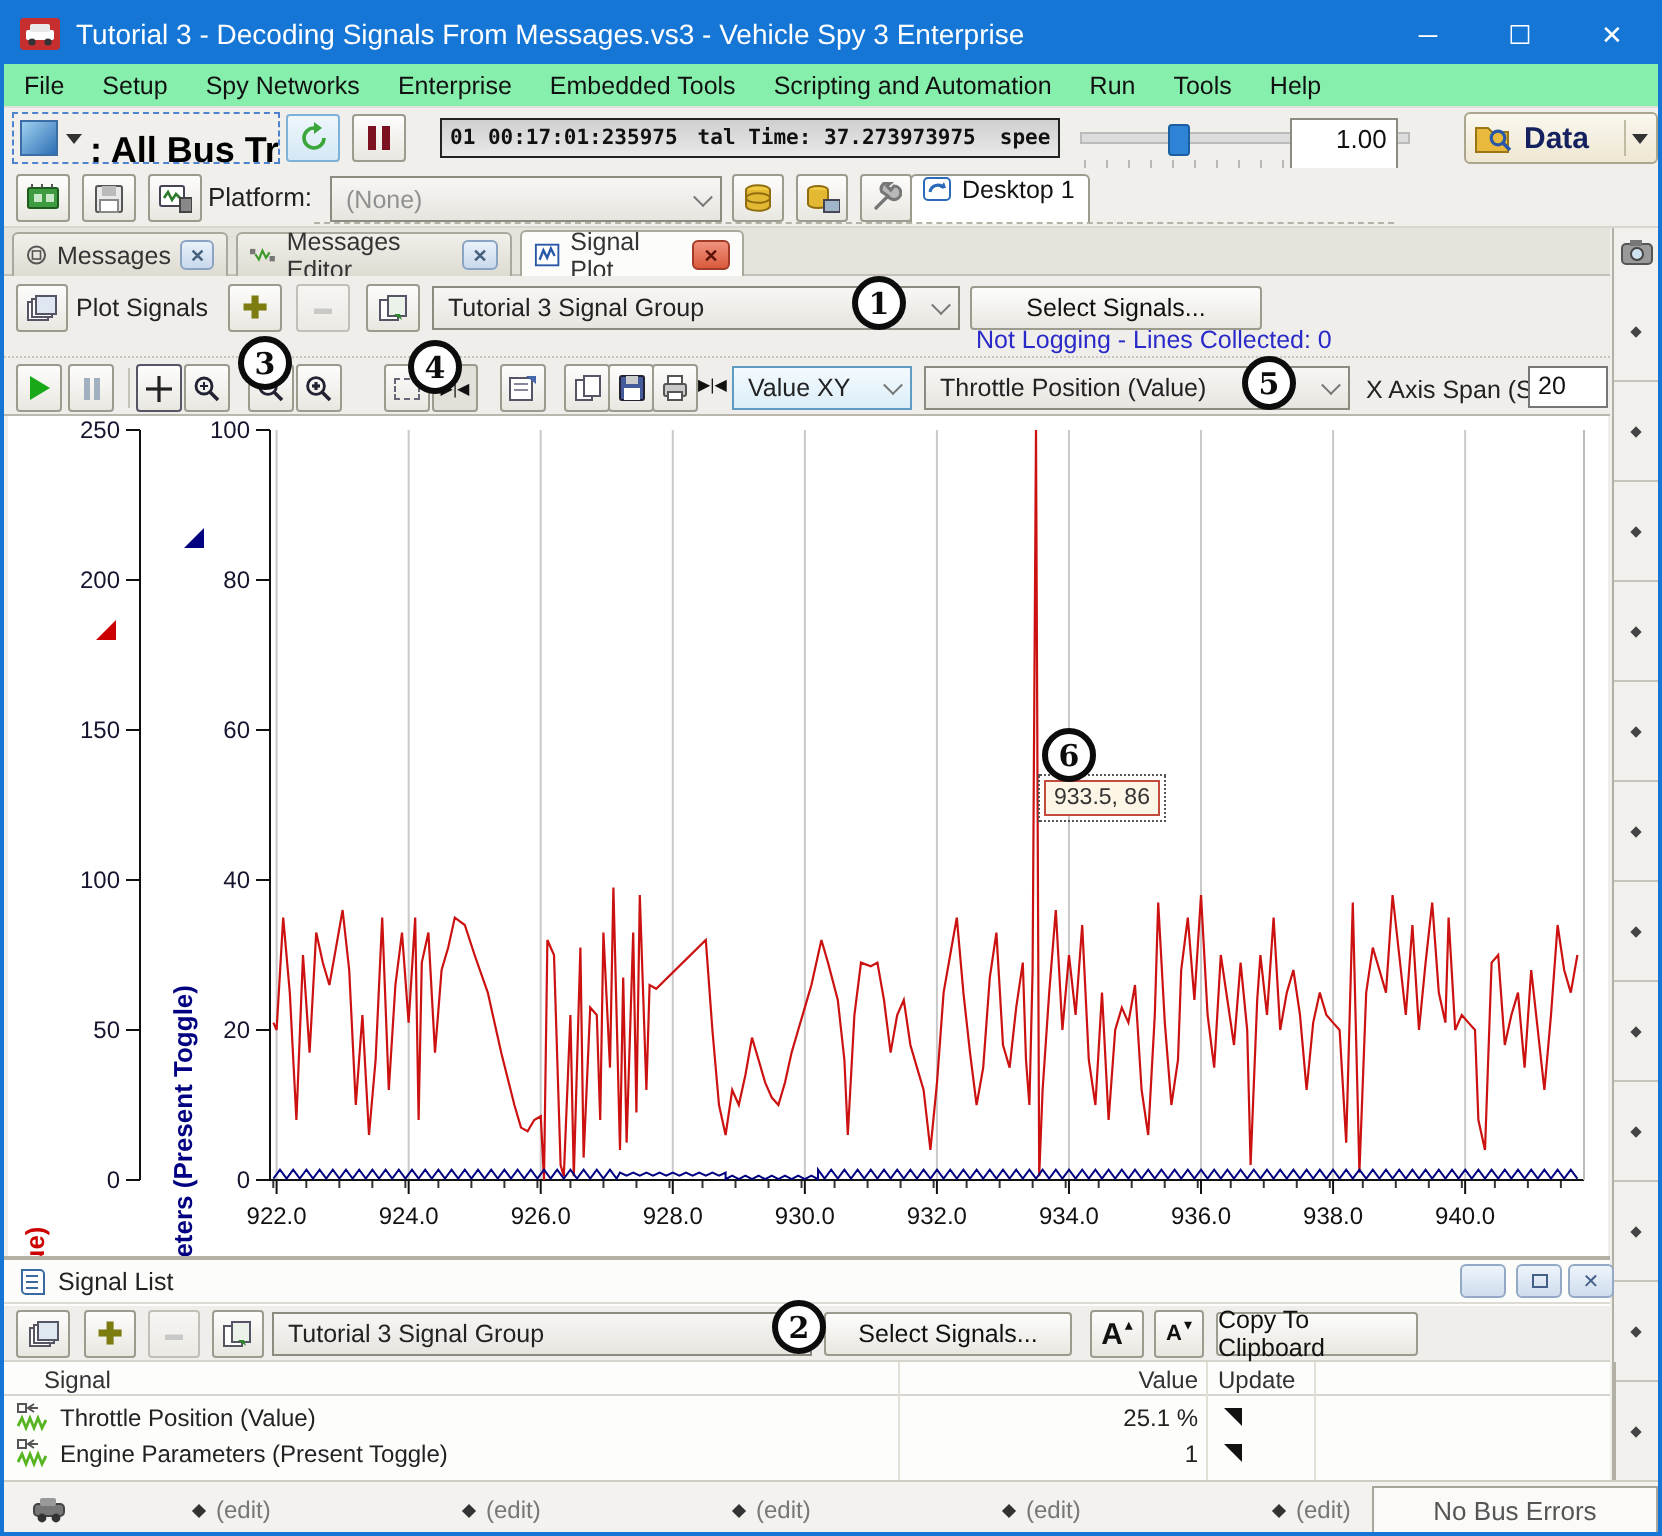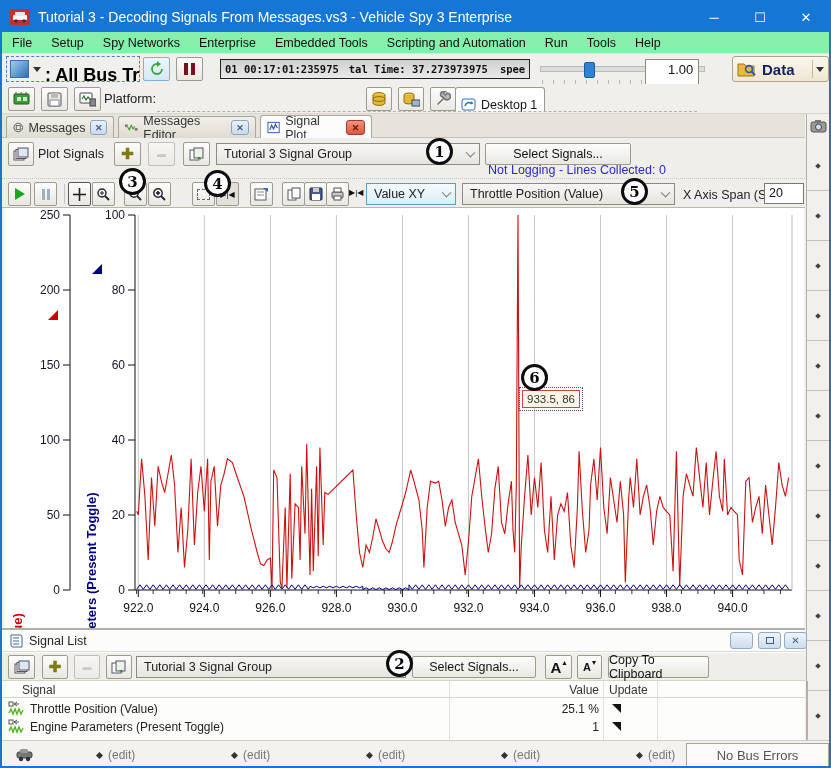--- a/index.html
+++ b/index.html
@@ -38,21 +38,21 @@
   .slider .ticks { position:absolute; left:2px; top:18px; width:160px; height:4px; background:repeating-linear-gradient(90deg,#b9b9b9 0 1px,transparent 1px 11px); }
   .speedbox { position:absolute; left:643px; top:5px; width:54px; height:32px; background:#fff; border:1px solid #8d8a80; font-size:13px; padding:2px 22px; }
   .databtn { position:absolute; left:730px; top:2px; width:97px; height:26px; background:linear-gradient(#faf7ee,#eee7d2); border:1px solid #aca58e; border-radius:3px; display:flex; align-items:center; padding:0 4px; }
   .databtn .dlabel { font-weight:bold; font-size:15px; color:#14215e; margin-left:5px; flex:1; }
   .databtn .dsep { width:1px; height:18px; background:#c2bba4; margin:0 3px; }
   .databtn .dchev { width:0; height:0; border-left:4px solid transparent; border-right:4px solid transparent; border-top:5px solid #333; }
 
   .toolbar2 { position:absolute; left:0; top:82px; width:827px; height:30px; background:#f0efec; border-bottom:1px solid #d9d6cf; }
   .plat-label { position:absolute; left:102px; top:7px; font-size:13px; color:#222; }
   .tabstrip-line { position:absolute; left:155px; top:27px; width:540px; height:0; border-bottom:1px dashed #b5b2a8; }
-  .desktop-tab { position:absolute; left:453px; top:3px; width:90px; height:25px; background:#fff; border:1px solid #9d9a8e; border-bottom:none; border-radius:3px 3px 0 0; display:flex; align-items:flex-end; padding-left:5px; gap:5px; font-size:12.5px; }
+  .desktop-tab { position:absolute; left:453px; top:3px; width:90px; height:25px; background:#fff; border:1px solid #9d9a8e; border-bottom:none; border-radius:3px 3px 0 0; display:flex; align-items:flex-start; padding-left:5px; gap:5px; font-size:12.5px; }
 
   
   .doctabs { position:absolute; left:0; top:112px; width:803px; height:24px; background:#e6e3dc; border-bottom:1px solid #c4c1b8; }
   .dtab { position:absolute; top:2px; height:22px; display:flex; align-items:center; gap:5px; padding:0 6px; border:1px solid #aaa79c; border-bottom:none; border-radius:3px 3px 0 0; background:linear-gradient(#f2f0ea,#dedbd2); font-size:12.5px; color:#333; }
   .dtab.active { background:#fcfcfb; height:24px; top:1px; }
   .xbtn { width:20px; height:15px; border-radius:3px; border:1px solid #8aa4c4; background:linear-gradient(#e9f1fa,#c9d9ec); color:#47607e; font-size:9px; font-weight:bold; display:flex; align-items:center; justify-content:center; }
   .xbtn.red { border:1px solid #a23c28; background:linear-gradient(#f0937e,#da5a3c); color:#5c1408; }
 
   
   .plotpanel { position:absolute; left:0; top:136px; width:803px; height:40px; background:#efeeea; }
@@ -196,20 +196,24 @@
         </svg>
     </div>
     <div class="btn" style="left:72px; top:3px; width:27px; height:24px;">
       <svg width="17" height="15" viewBox="0 0 17 15">
           <rect x="1" y="1" width="12" height="10" rx="1" fill="#fff" stroke="#445"></rect>
           <polyline points="3,7 5,4 7,8 9,5 11,7" fill="none" stroke="#2a7a2a" stroke-width="1.3"></polyline>
           <rect x="11" y="7" width="6" height="7" fill="#888" stroke="#444"></rect>
         </svg>
     </div>
     <div class="plat-label">Platform:</div>
+    <div class="combo" style="left:163px; top:4px; width:196px; height:23px; color:#909090;">
+      <span>(None)</span>
+        <span class="chev"></span>
+    </div>
     <div class="btn" style="left:364px; top:3px; width:26px; height:24px;">
       <svg width="14" height="15" viewBox="0 0 14 15">
           <ellipse cx="7" cy="3" rx="6" ry="2.4" fill="#efca42" stroke="#8f6d10"></ellipse>
           <path d="M1 3 v8 a6 2.4 0 0 0 12 0 v-8" fill="#e3b832" stroke="#8f6d10"></path>
           <ellipse cx="7" cy="7" rx="6" ry="2.4" fill="none" stroke="#8f6d10"></ellipse>
         </svg>
     </div>
     <div class="btn" style="left:396px; top:3px; width:26px; height:24px;">
       <svg width="17" height="15" viewBox="0 0 17 15">
           <ellipse cx="6" cy="3" rx="5" ry="2" fill="#efca42" stroke="#8f6d10"></ellipse>

